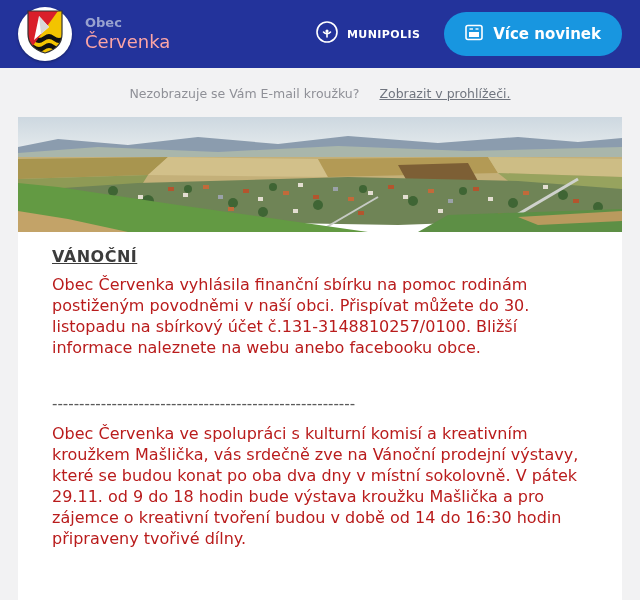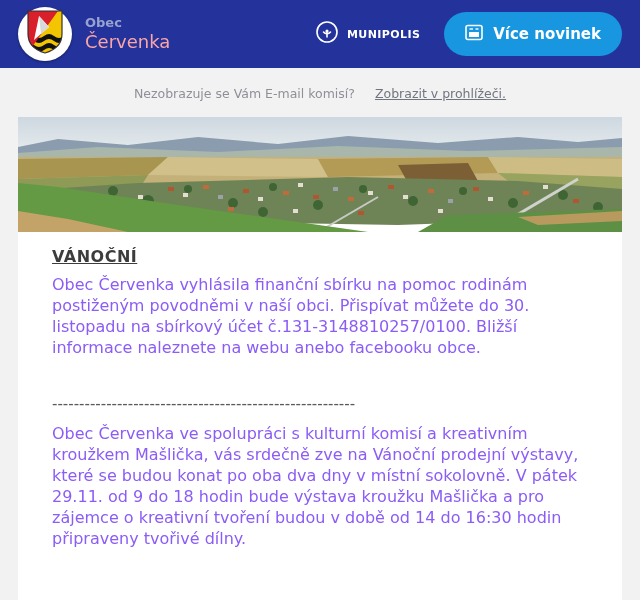--- a/index.html
+++ b/index.html
@@ -73,21 +73,21 @@
     font-size: 16px;
     font-weight: bold;
     letter-spacing: .5px;
     color: #3c3c3c;
     text-decoration: underline;
   }
   .para {
     margin-top: 8px;
     font-size: 16px;
     line-height: 21px;
-    color: #8b5cf6;
+    color: #b91c1c;
   }
   .divider {
     margin-top: 36px;
     font-size: 15px;
     line-height: 21px;
     color: #5a5a5a;
     white-space: nowrap;
     overflow: hidden;
   }
   .section-title.second { margin-top: 37px; }
@@ -139,21 +139,21 @@
         <path d="M4.5,5 H8" stroke-width="1.4"></path>
         <path d="M10.5,5 H13.5" stroke-width="1.4"></path>
         <rect x="4" y="8" width="10" height="5" fill="#ffffff" stroke="none"></rect>
       </svg>
     </span>
     <span>Více novinek</span>
   </button>
 </div>
 
 <div class="preheader">
-  <span>Nezobrazuje se Vám E-mail komisí?</span><a>Zobrazit v prohlížeči.</a>
+  <span>Nezobrazuje se Vám E-mail kroužku?</span><a>Zobrazit v prohlížeči.</a>
 </div>
 
 <div class="card">
 
   <svg class="photo" viewBox="0 0 604 115" preserveAspectRatio="none">
     <defs>
       <linearGradient id="sky" x1="0" y1="0" x2="0" y2="1">
         <stop offset="0" stop-color="#cdd8e0"></stop>
         <stop offset="1" stop-color="#e9edef"></stop>
       </linearGradient>

